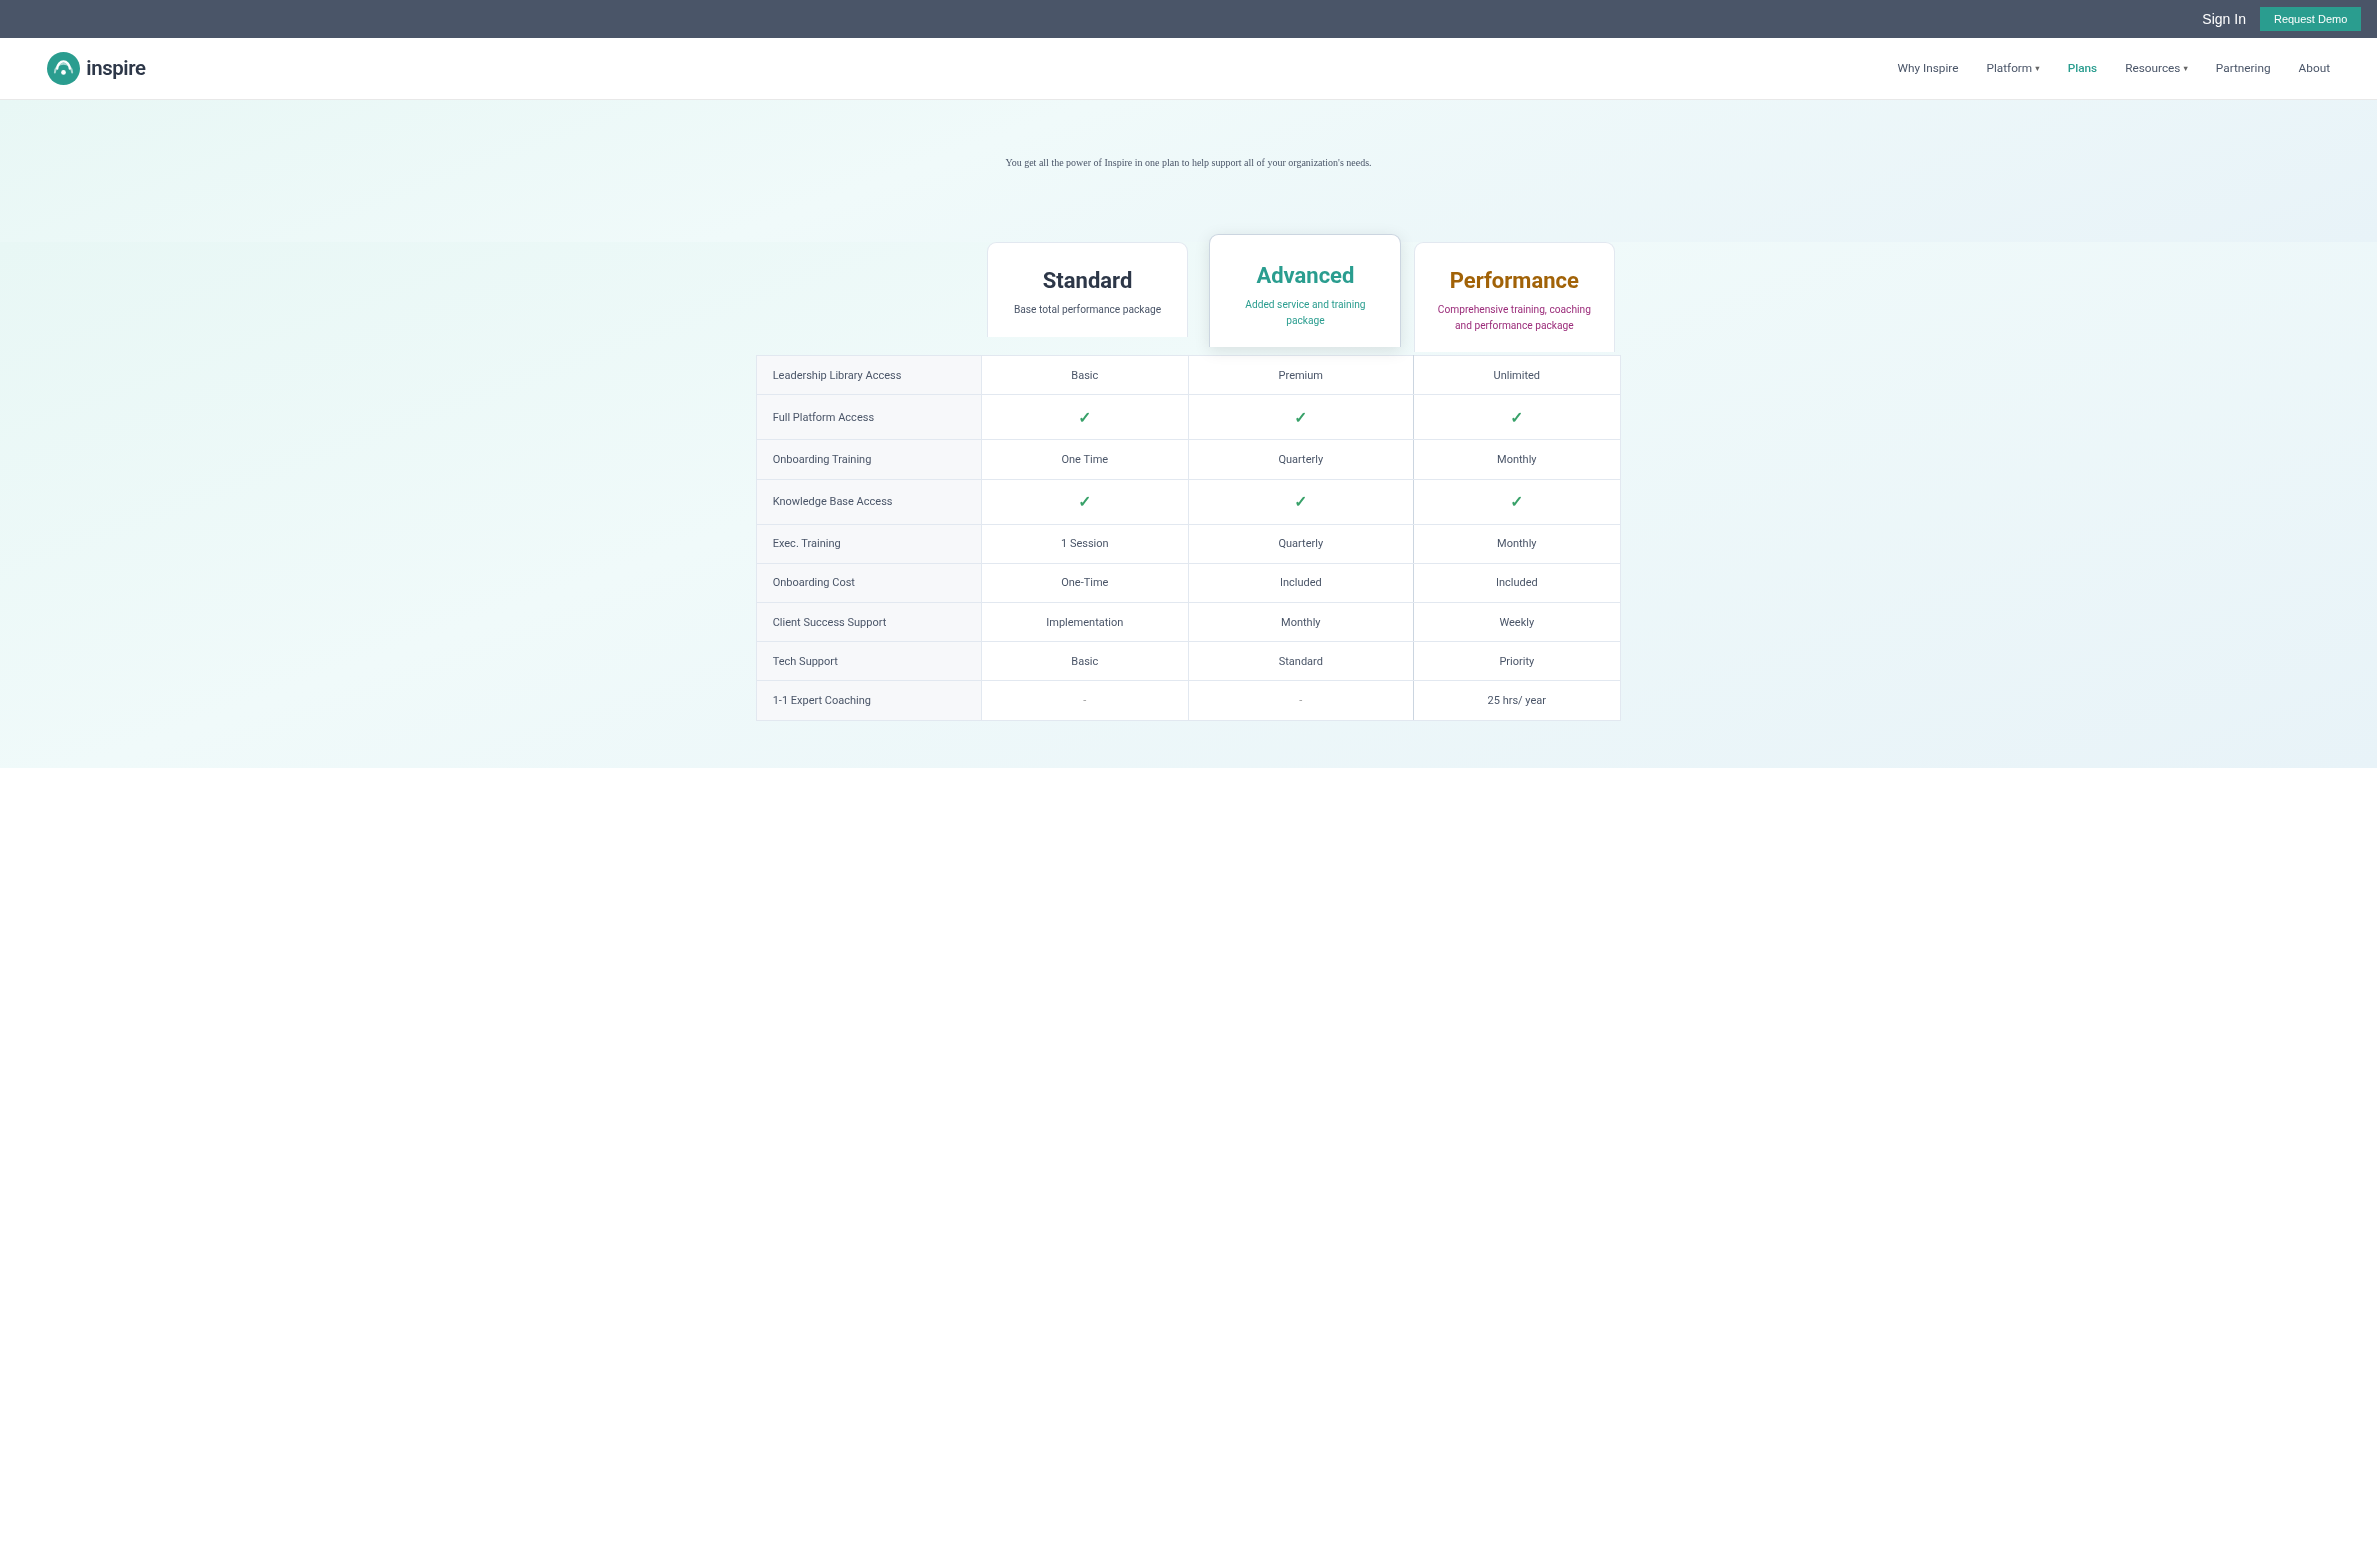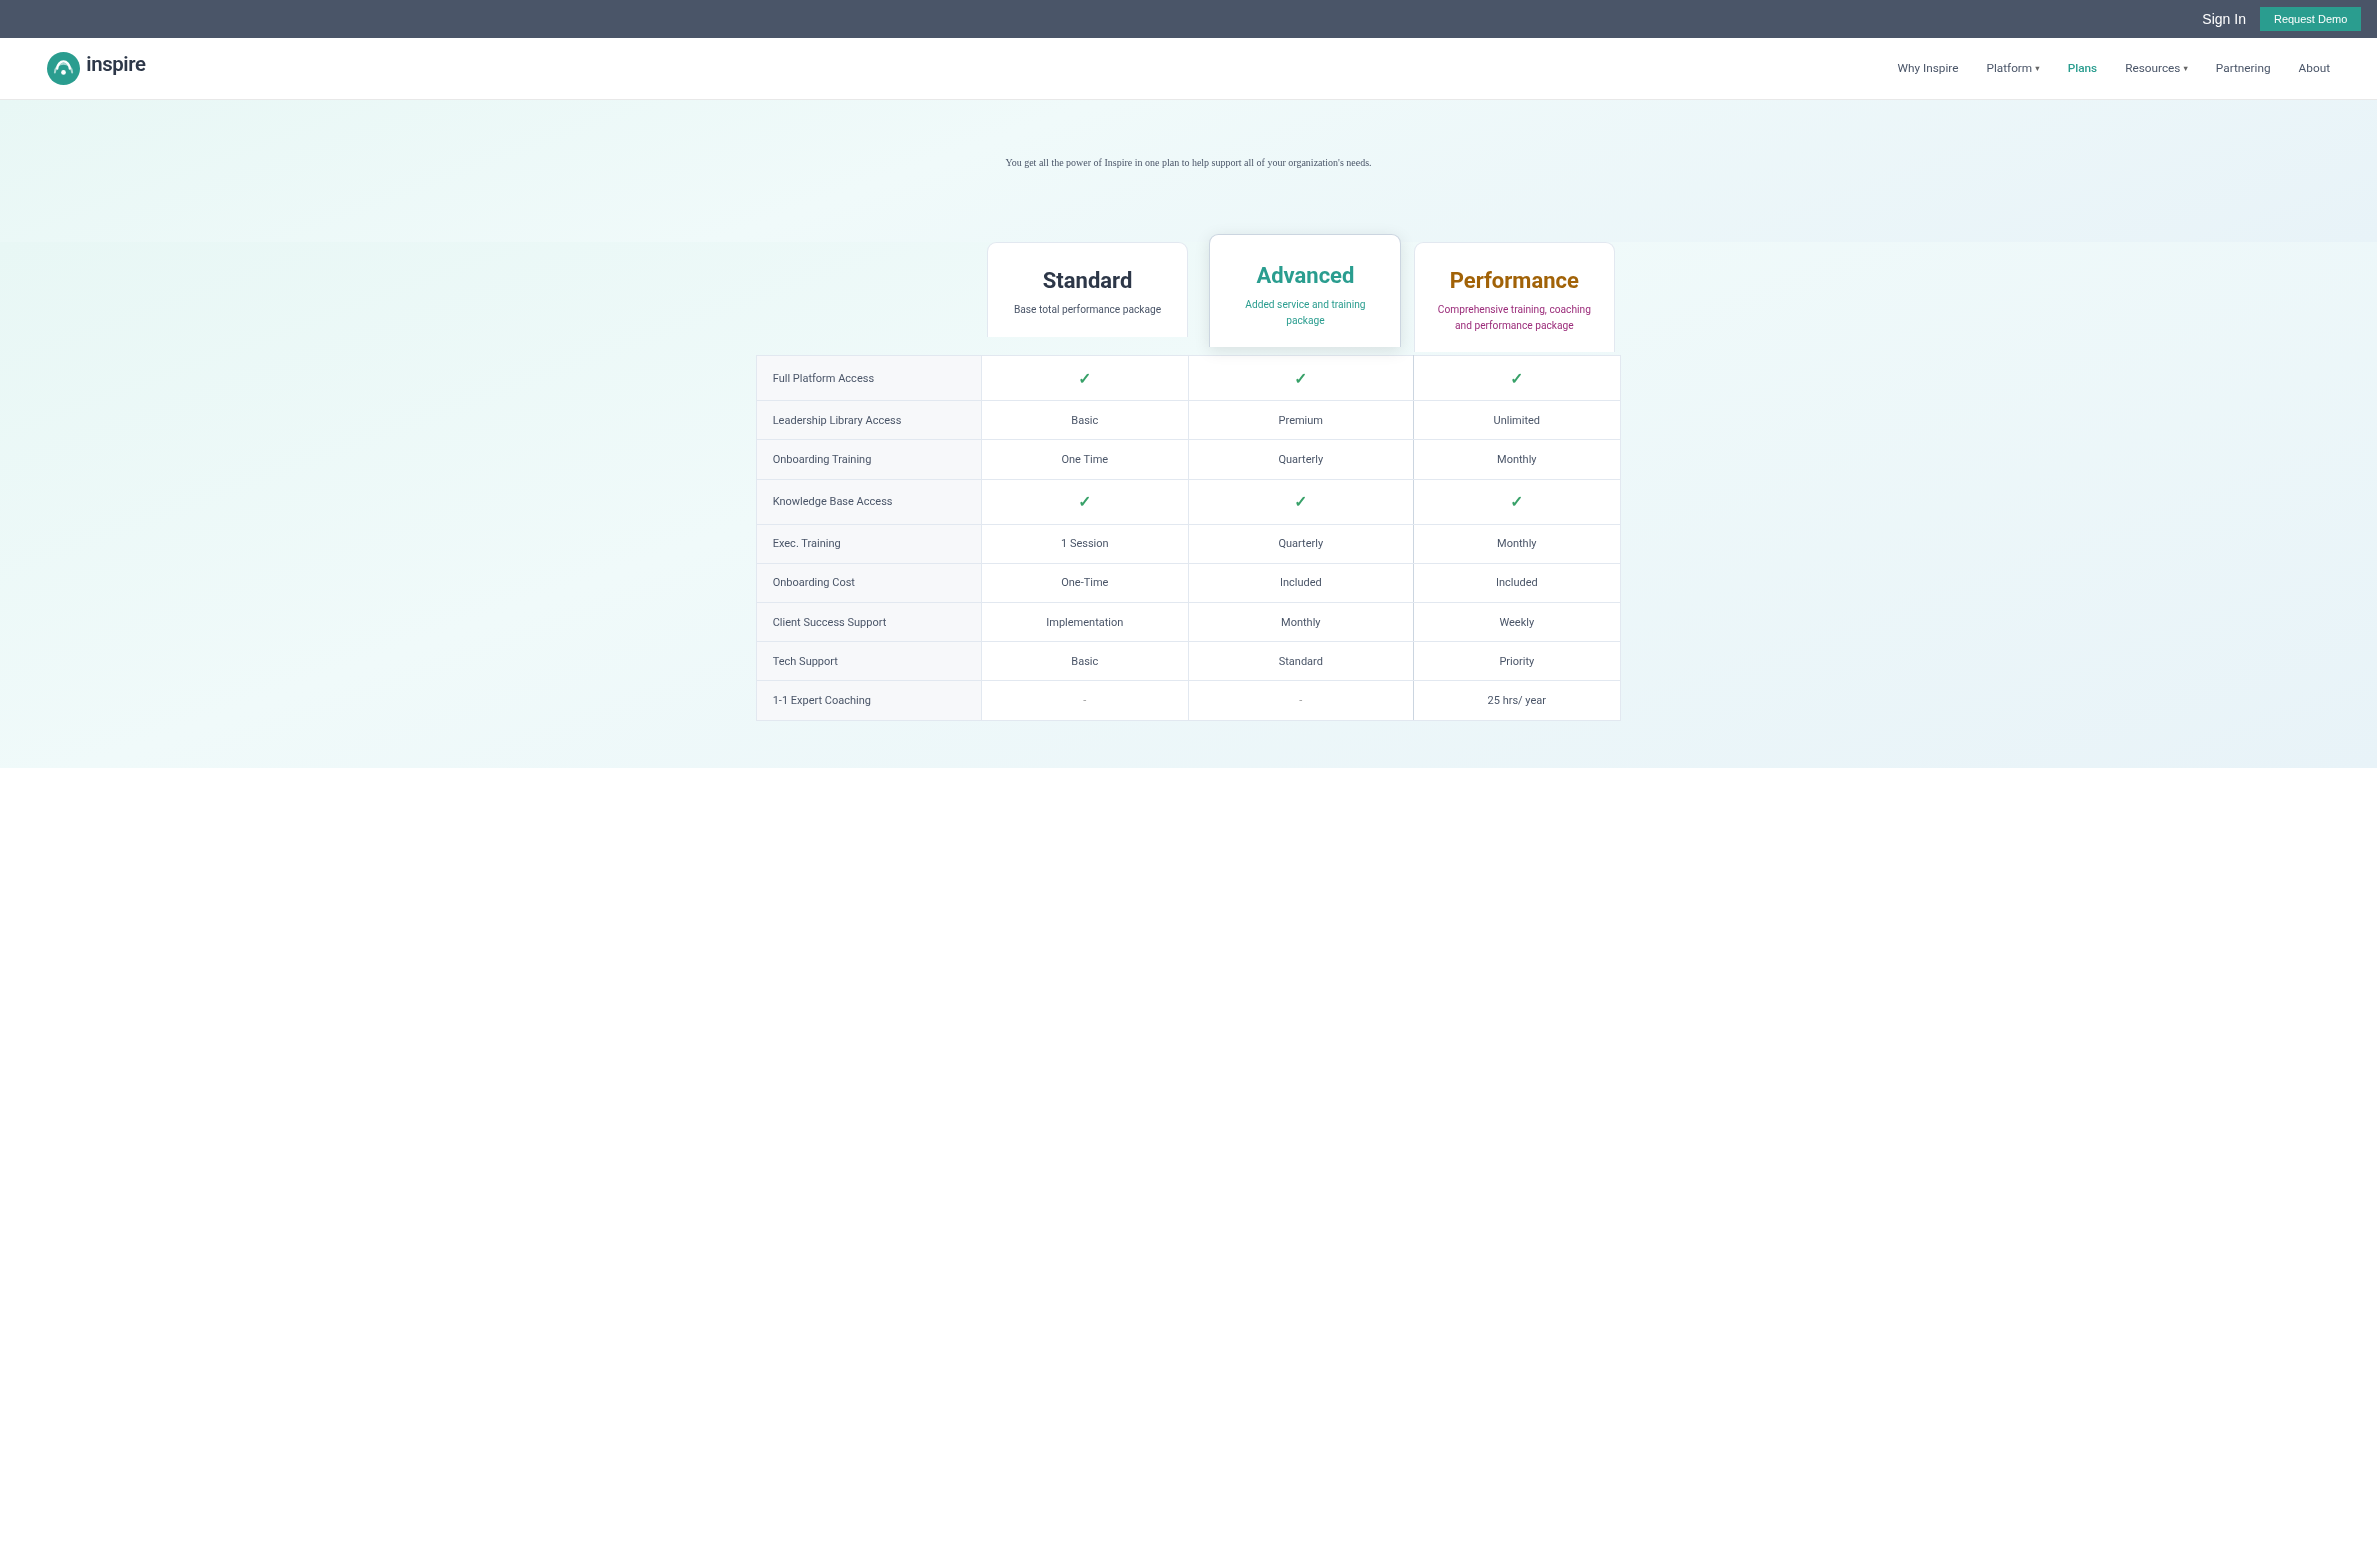--- a/index.html
+++ b/index.html
@@ -47,21 +47,21 @@
       display: flex;
       align-items: center;
       justify-content: space-between;
       padding: 14px 47px;
       background: #fff;
       border-bottom: 0.8px solid #e8e8e8;
     }
 
     .logo {
       display: flex;
-      align-items: flex-start;
+      align-items: center;
       gap: 6.3px;
     }
 
     .logo-icon {
       width: 33px;
       height: 33px;
     }
 
     .logo-text {
       font-size: 20.4px;
@@ -291,32 +291,32 @@
         <div class="plan-card" style="border-radius: 9.4px 9.4px 0 0; border-bottom: none;">
           <div class="plan-name performance">Performance</div>
           <div class="plan-desc performance">Comprehensive training, coaching and performance package</div>
         </div>
       </div>
     </div>
 
     <table class="pricing-body-table" id="features-table">
       <tbody id="features-tbody">
       <tr>
+            <td class="feature-label-cell" style="width: 26%;">Leadership Library Access</td>
+            <td class="value-cell" style="width: 24%;">Basic</td>
+            <td class="value-cell advanced-col" style="width: 26%;">Premium</td>
+            <td class="value-cell" style="width: 24%;">Unlimited</td>
+          </tr>
+          <tr>
             <td class="feature-label-cell" style="width: 26%;">Full Platform Access</td>
             <td class="value-cell" style="width: 24%;"><span class="check-mark">✓</span></td>
             <td class="value-cell advanced-col" style="width: 26%;"><span class="check-mark">✓</span></td>
             <td class="value-cell" style="width: 24%;"><span class="check-mark">✓</span></td>
           </tr>
           <tr>
-            <td class="feature-label-cell" style="width: 26%;">Leadership Library Access</td>
-            <td class="value-cell" style="width: 24%;">Basic</td>
-            <td class="value-cell advanced-col" style="width: 26%;">Premium</td>
-            <td class="value-cell" style="width: 24%;">Unlimited</td>
-          </tr>
-          <tr>
             <td class="feature-label-cell" style="width: 26%;">Onboarding Training</td>
             <td class="value-cell" style="width: 24%;">One Time</td>
             <td class="value-cell advanced-col" style="width: 26%;">Quarterly</td>
             <td class="value-cell" style="width: 24%;">Monthly</td>
           </tr>
           <tr>
             <td class="feature-label-cell" style="width: 26%;">Knowledge Base Access</td>
             <td class="value-cell" style="width: 24%;"><span class="check-mark">✓</span></td>
             <td class="value-cell advanced-col" style="width: 26%;"><span class="check-mark">✓</span></td>
             <td class="value-cell" style="width: 24%;"><span class="check-mark">✓</span></td>

